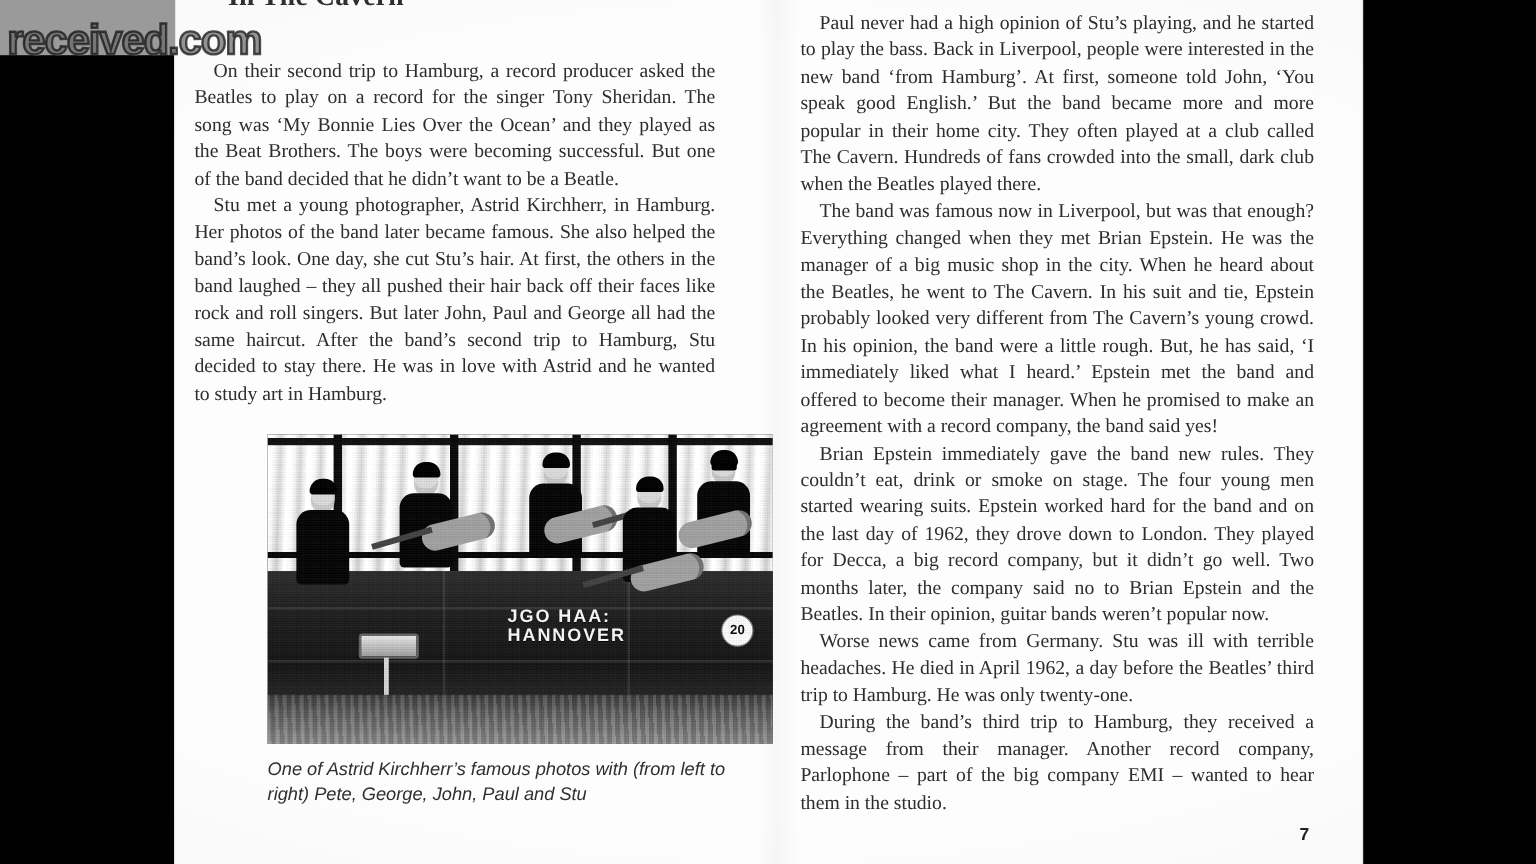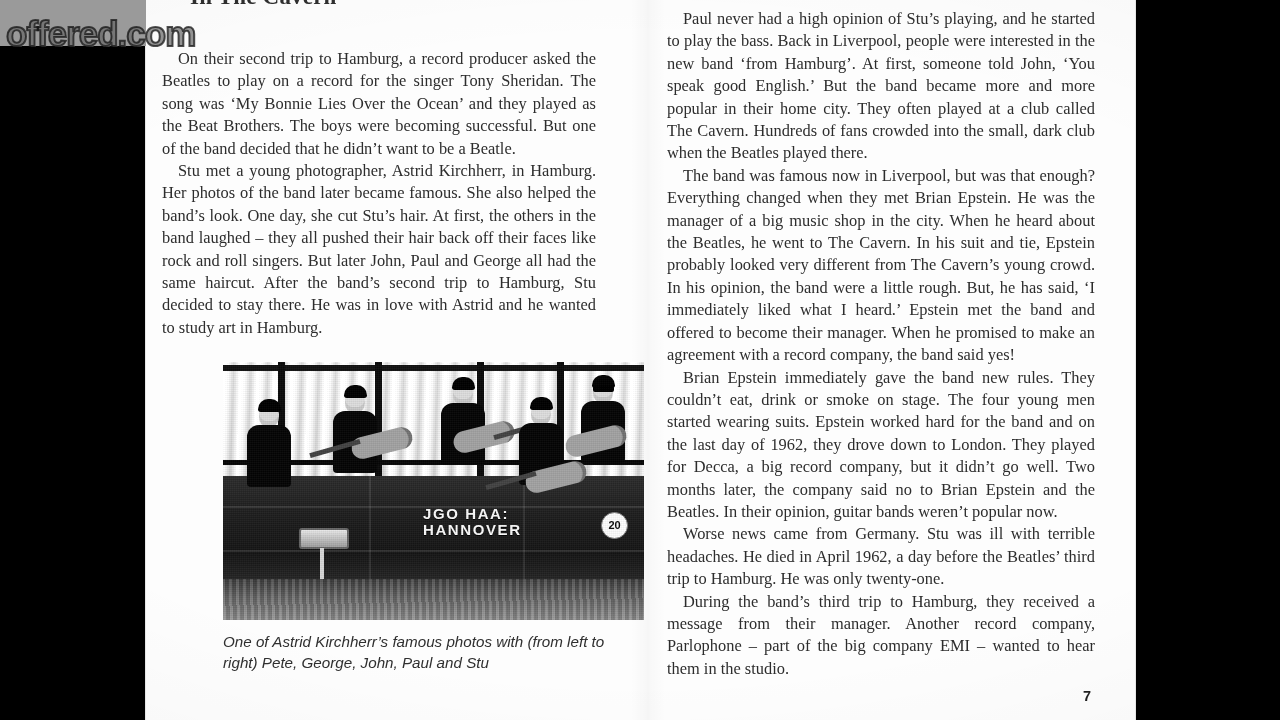--- a/index.html
+++ b/index.html
@@ -356,15 +356,15 @@
         <p class="body-text">Worse news came from Germany. Stu was ill with terrible headaches. He died in April 1962, a day before the Beatles’ third trip to Hamburg. He was only twenty-one.</p>
         <p class="body-text">During the band’s third trip to Hamburg, they received a message from their manager. Another record company, Parlophone – part of the big company EMI – wanted to hear them in the studio.</p>
       </div>
     </div>
 
     <div class="folio" id="folio-right">7</div>
 
   </div>
 
   <div id="watermark-band"></div>
-  <div id="watermark">offered.com</div>
+  <div id="watermark">received.com</div>
 
 </div>
 
 </body></html>

